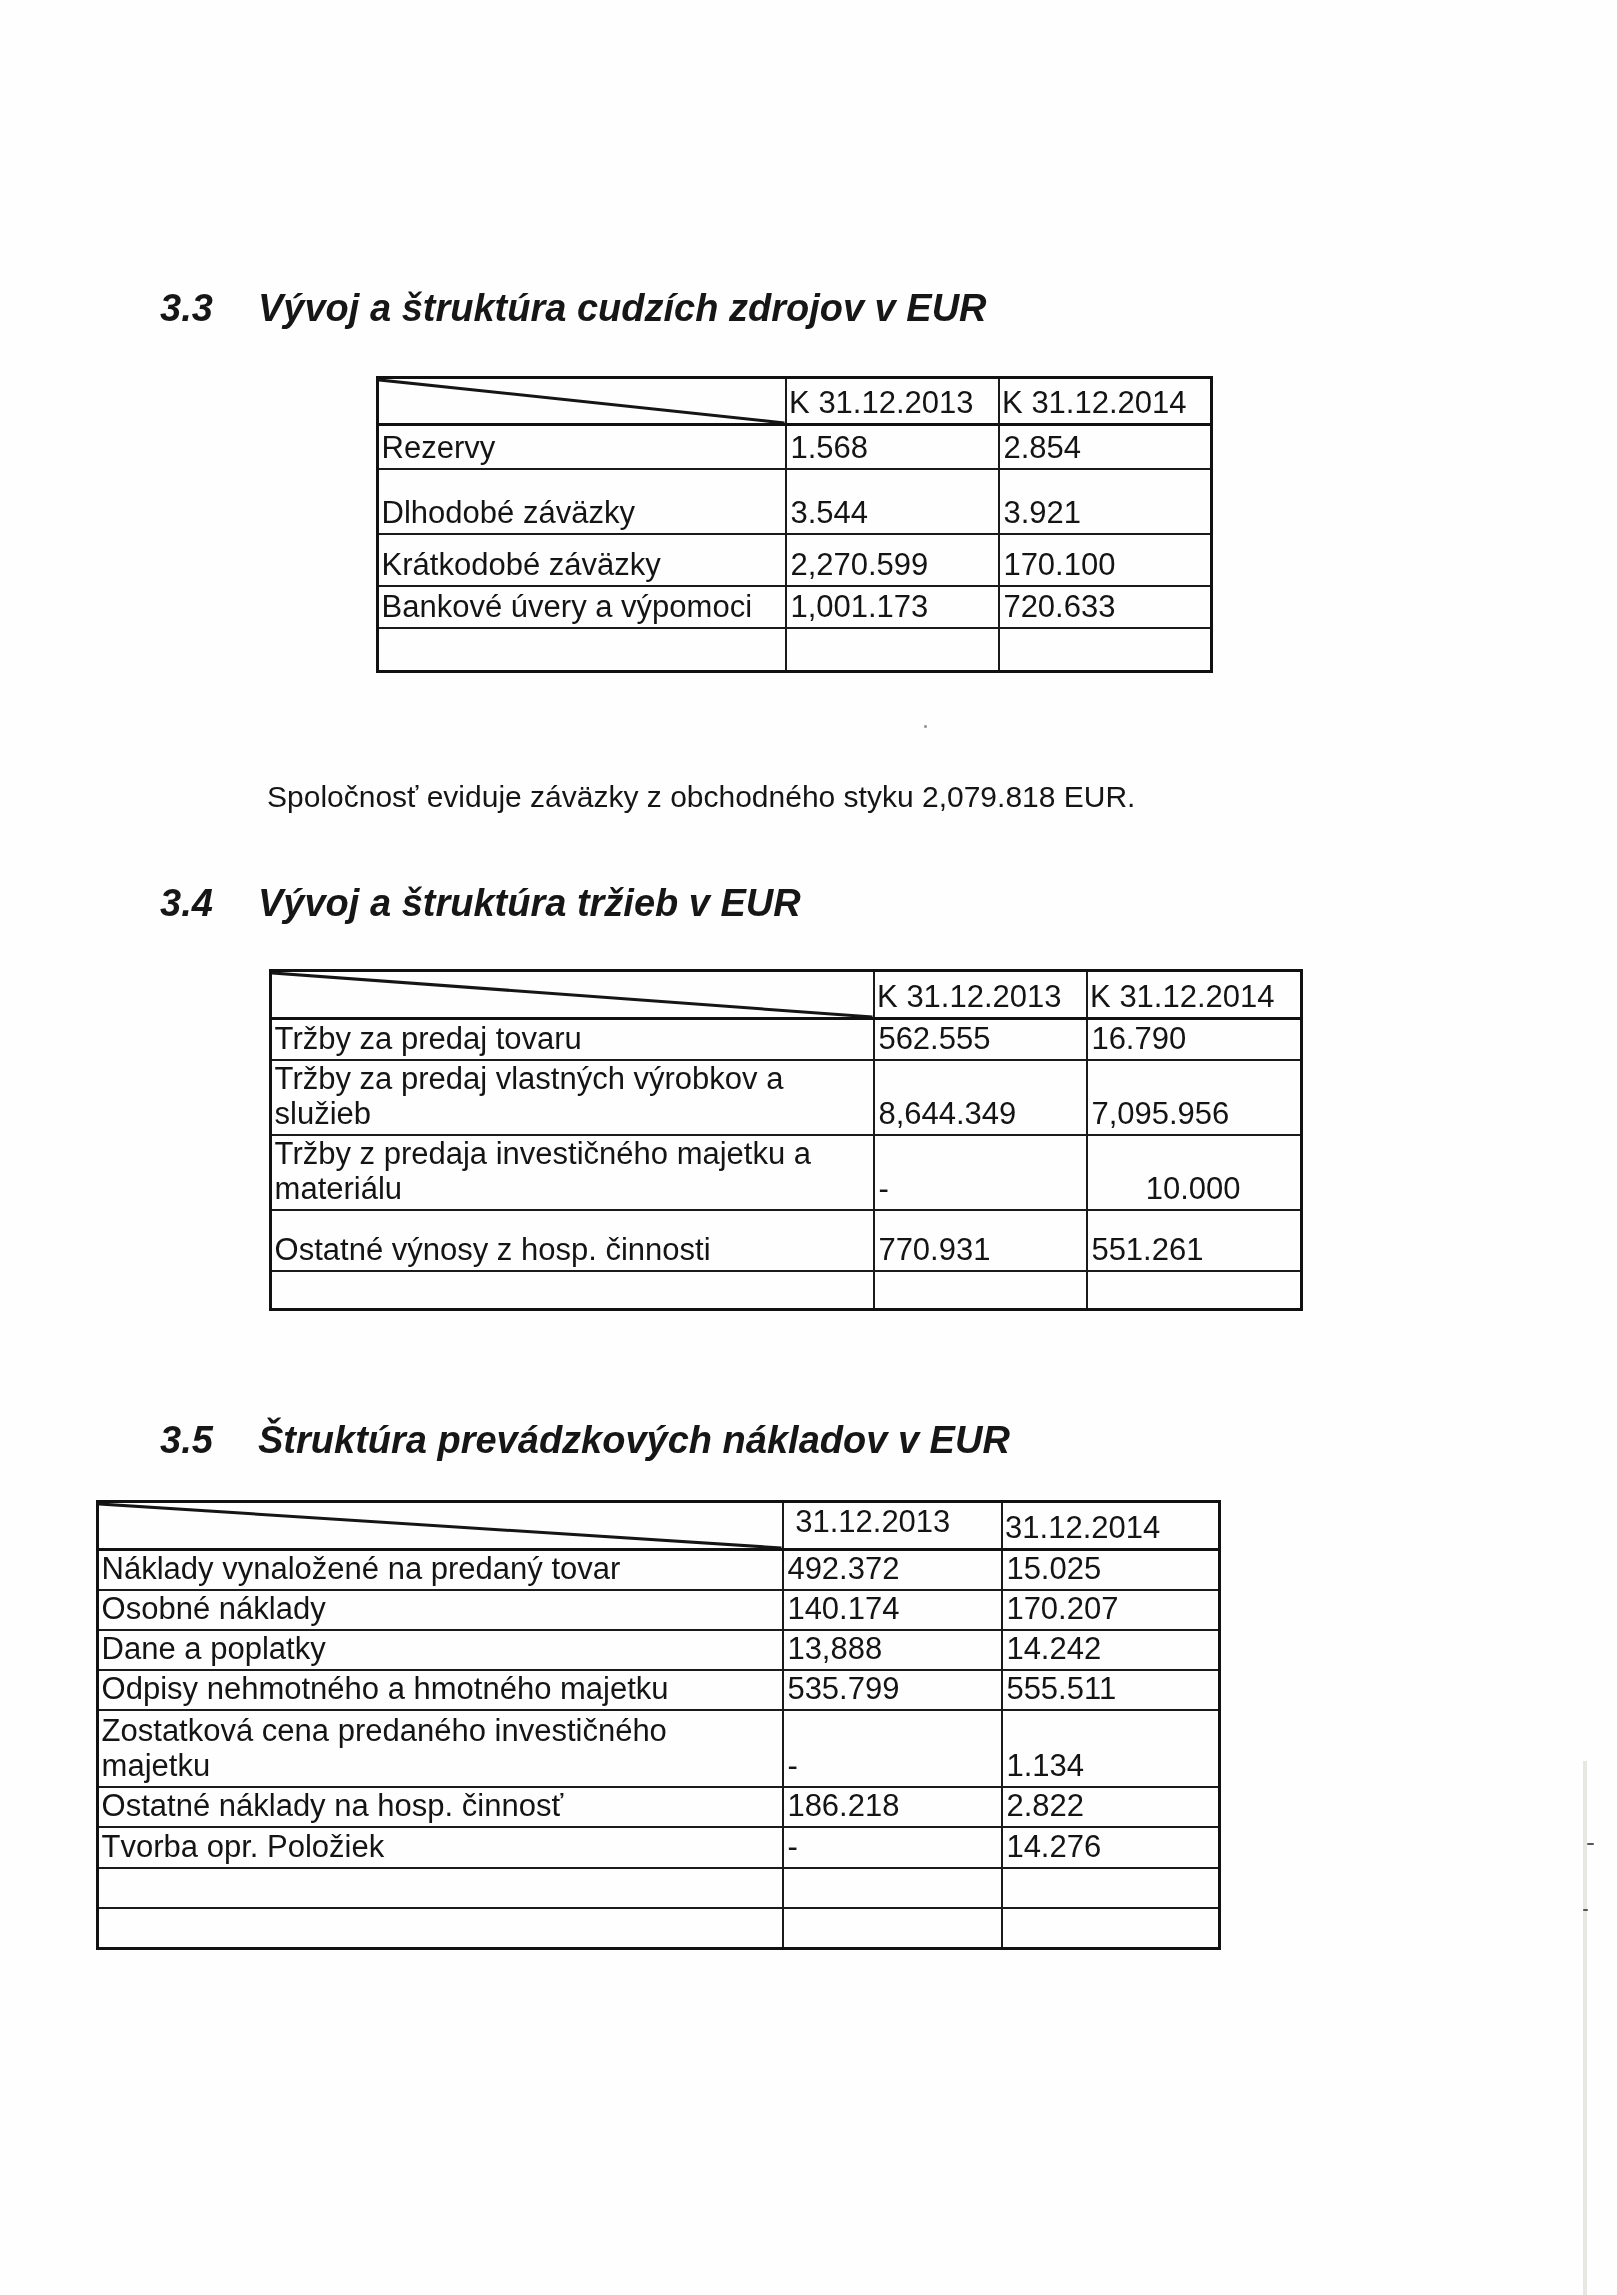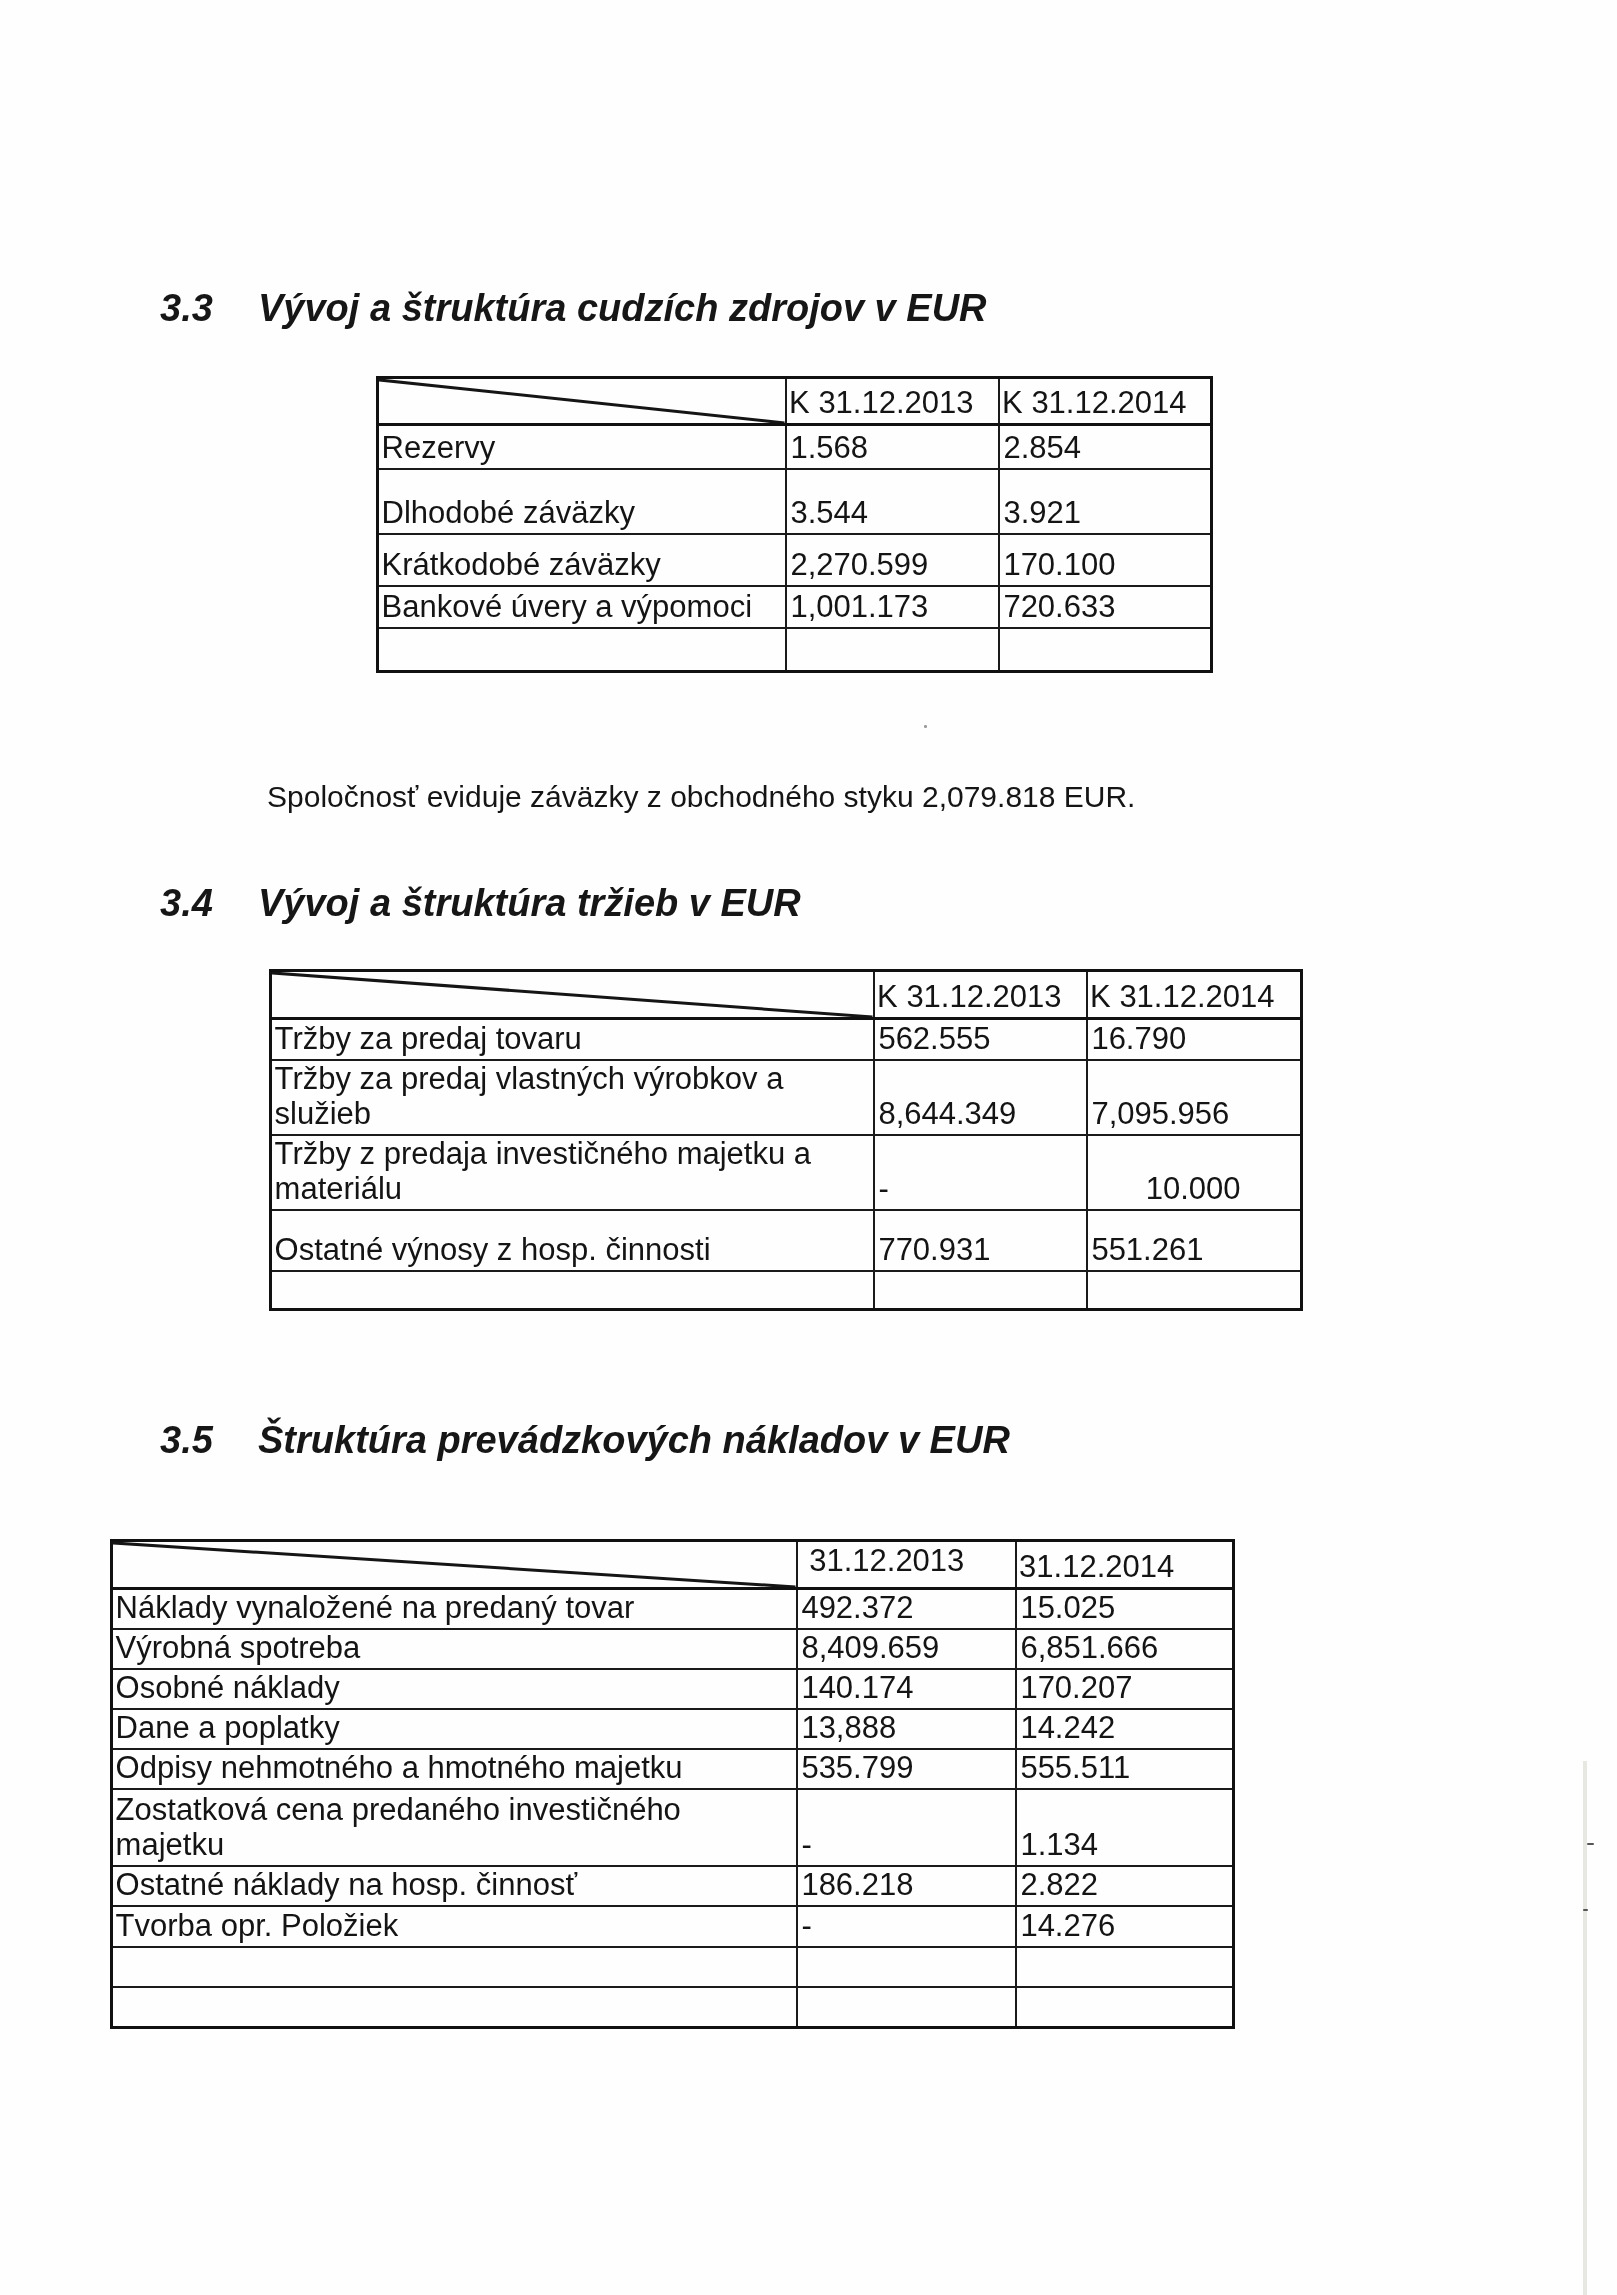--- a/index.html
+++ b/index.html
@@ -133,21 +133,21 @@
       <td class="num"></td>
     </tr>
   </tbody>
     </table>
 
   <div class="heading" style="left:160px; top:1419px;">
     <span class="num">3.5</span>
     <span class="title" style="left:98px;">Štruktúra prevádzkových  nákladov v EUR</span>
   </div>
 
-  <table class="fin" style="left:110px; top:1500px; width:1122px;margin-top:39px;">
+  <table class="fin" style="left:96px; top:1500px; width:1122px;">
     <colgroup>
         <col style="width:685px">
         <col style="width:219px">
         <col style="width:218px">
       </colgroup>
     <tbody>
         <tr class="head" style="height:48px">
       <td class="diag">
         <svg viewBox="0 0 100 100" preserveAspectRatio="none">
               <line x1="0" y1="2" x2="100" y2="100" stroke="#151515" stroke-width="3" vector-effect="non-scaling-stroke"></line>
@@ -155,25 +155,20 @@
       </td>
       <td class="hdr" style="padding-left:11.7px; padding-bottom:9px">31.12.2013</td>
       <td class="hdr">31.12.2014</td>
     </tr>
     <tr style="height:40px">
       <td class="label">Náklady vynaložené na predaný tovar</td>
       <td class="num">492.372</td>
       <td class="num">15.025</td>
     </tr>
     <tr style="height:40px">
-      <td class="label">Výrobná spotreba</td>
-      <td class="num">8,409.659</td>
-      <td class="num">6,851.666</td>
-    </tr>
-    <tr style="height:40px">
       <td class="label">Osobné náklady</td>
       <td class="num">140.174</td>
       <td class="num">170.207</td>
     </tr>
     <tr style="height:40px">
       <td class="label">Dane a poplatky</td>
       <td class="num">13,888</td>
       <td class="num">14.242</td>
     </tr>
     <tr style="height:40px">

